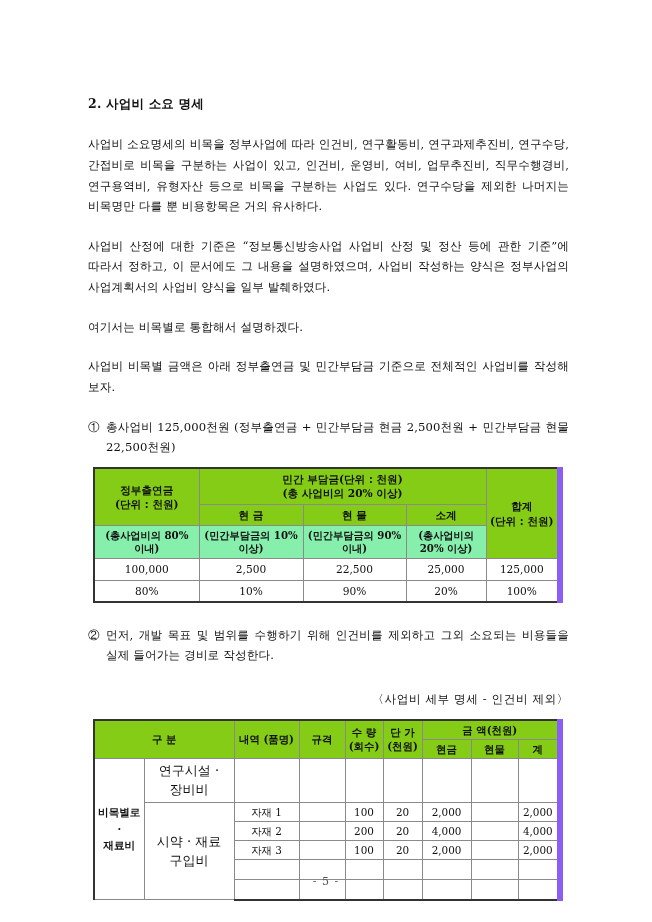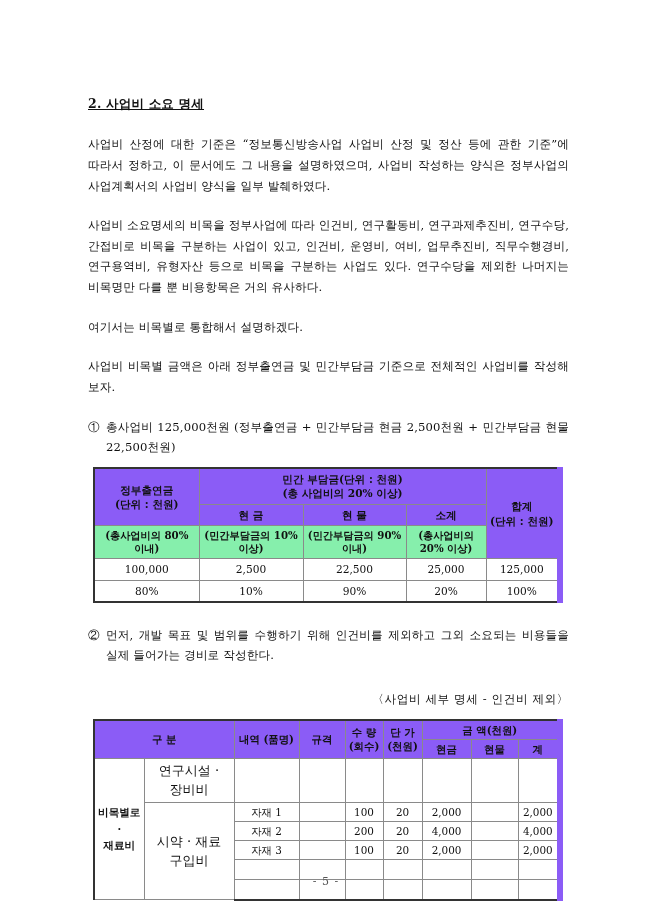--- a/index.html
+++ b/index.html
@@ -23,21 +23,20 @@
     height: 922px;
     box-sizing: border-box;
     padding: 96px 83px 0 88px;
   }
   .heading {
     font-size: 12.5px;
     font-weight: bold;
     letter-spacing: 0.2px;
     margin: 0 0 22px 0;
     line-height: 1.3;
-    text-decoration: underline;
   }
   p.para {
     font-size: 11.6px;
     line-height: 1.78;
     margin: 0 0 19px 0;
     text-align: justify;
     text-justify: inter-ideograph;
     word-break: keep-all;
     letter-spacing: 0.15px;
   }
@@ -80,21 +79,21 @@
   table.doc td, table.doc th {
     border: 1px solid #8a8a8a;
     padding: 3px 3px;
     text-align: center;
     vertical-align: middle;
     font-weight: normal;
     line-height: 1.35;
     word-break: keep-all;
   }
   table.doc .hd {
-    background: #8b5cf6;
+    background: #84cc16;
     font-weight: bold;
   }
   table.doc .hd-note {
     background: #86efac;
     font-weight: bold;
     font-size: 10.2px;
     line-height: 1.3;
   }
   table.doc tr.outer-top td,
   table.doc tr.outer-top th { border-top: 2px solid #333333; }
@@ -127,22 +126,22 @@
     letter-spacing: 1px;
   }
 </style>
 </head>
 <body>
 
 <div class="page">
 
   <h1 class="heading">2. 사업비 소요 명세</h1>
 
+  <p class="para">사업비 소요명세의 비목을 정부사업에 따라 인건비, 연구활동비, 연구과제추진비, 연구수당, 간접비로 비목을 구분하는 사업이 있고, 인건비, 운영비, 여비, 업무추진비, 직무수행경비, 연구용역비, 유형자산 등으로 비목을 구분하는 사업도 있다. 연구수당을 제외한 나머지는 비목명만 다를 뿐 비용항목은 거의 유사하다.</p>
   <p class="para">사업비 산정에 대한 기준은 “정보통신방송사업 사업비 산정 및 정산 등에 관한 기준”에 따라서 정하고, 이 문서에도 그 내용을 설명하였으며, 사업비 작성하는 양식은 정부사업의 사업계획서의 사업비 양식을 일부 발췌하였다.</p>
-  <p class="para">사업비 소요명세의 비목을 정부사업에 따라 인건비, 연구활동비, 연구과제추진비, 연구수당, 간접비로 비목을 구분하는 사업이 있고, 인건비, 운영비, 여비, 업무추진비, 직무수행경비, 연구용역비, 유형자산 등으로 비목을 구분하는 사업도 있다. 연구수당을 제외한 나머지는 비목명만 다를 뿐 비용항목은 거의 유사하다.</p>
   <p class="para">여기서는 비목별로 통합해서 설명하겠다.</p>
   <p class="para tight">사업비 비목별 금액은 아래 정부출연금 및 민간부담금 기준으로 전체적인 사업비를 작성해 보자.</p>
 
   <div class="numitem">
     <span class="marker">①</span>
     <span class="body">총사업비 125,000천원 (정부출연금 + 민간부담금 현금 2,500천원 + 민간부담금 현물 22,500천원)</span>
   </div>
 
   <table class="doc t1">
     <colgroup>

